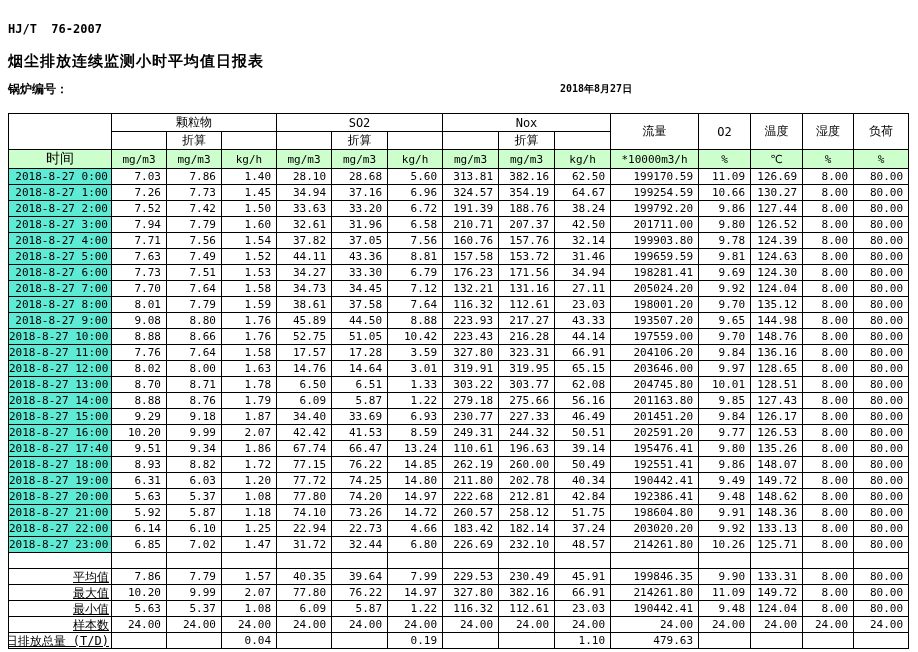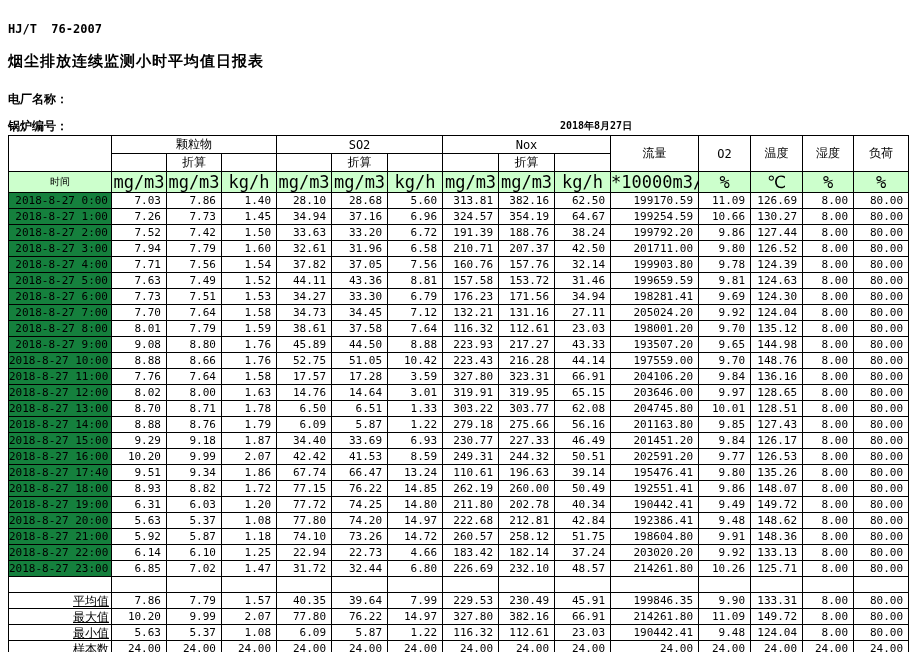--- a/index.html
+++ b/index.html
@@ -5,41 +5,40 @@
   html,body { margin:0; padding:0; background:#ffffff; }
   body { width:918px; height:652px; overflow:hidden; color:#000;
          font-family:"DejaVu Sans Mono","DejaVu Sans","Liberation Sans",sans-serif; }
   .page { padding:22px 8px 0 8px; position:relative; }
   .std  { font-size:12px; font-weight:bold; white-space:pre; }
   .title{ width:660px; text-align:left; font-size:15px; font-weight:bold; margin-top:16px; letter-spacing:1px;}
   .plant{ font-size:12px; font-weight:bold; margin-top:20px; }
   .boiler-row { position:relative; font-size:12px; font-weight:bold; height:16px; margin-top:10px; }
   .date { position:absolute; left:552px; top:1px; font-weight:bold; font-size:10px; }
 
-  table { border-collapse:collapse; table-layout:fixed; width:901px; margin-top:1px;border-radius:23px; }
+  table { border-collapse:collapse; table-layout:fixed; width:901px; margin-top:16px;border-radius:23px; }
   td,th { border:1px solid #000; padding:0; overflow:hidden; white-space:nowrap; }
   thead th, thead td { font-size:12px; font-weight:normal; text-align:center; }
   tr.h1 td, tr.h1 th { height:16px; }
   tr.h2 td { height:13px; }
-  tr.unit-row td { height:16px; background:#ccffcc; font-size:17px; text-align:center; }
-  tr.unit-row td.time-head { font-size:10px; }
+  tr.unit-row td { height:16px; background:#ccffcc; font-size:11px; text-align:center; }
+  tr.unit-row td.time-head { font-size:14px; }
   tbody td { font-size:11px; height:15px; }
-  td.time { background:#15803d; text-align:right; padding-right:3px; }
+  td.time { background:#5eead4; text-align:right; padding-right:3px; }
   td.num  { text-align:right; padding-right:5px; }
   td.sum-label { position:relative; background:#fff; }
   td.sum-label span { position:absolute; right:2px; top:0px; white-space:nowrap; font-size:12px;text-decoration:underline; }
 </style>
 </head>
 <body>
 
 <div class="page">
 
   <div class="std">HJ/T  76-2007</div>
   <div class="title">烟尘排放连续监测小时平均值日报表</div>
-  <div class="plant">电厂名称：</div>
   <div class="boiler-row">
     <span>锅炉编号：</span>
     <span class="date">2018年8月27日</span>
   </div>
 
   <table>
     <colgroup>
       <col style="width:103px">
         <col style="width:55px">
         <col style="width:55px">

